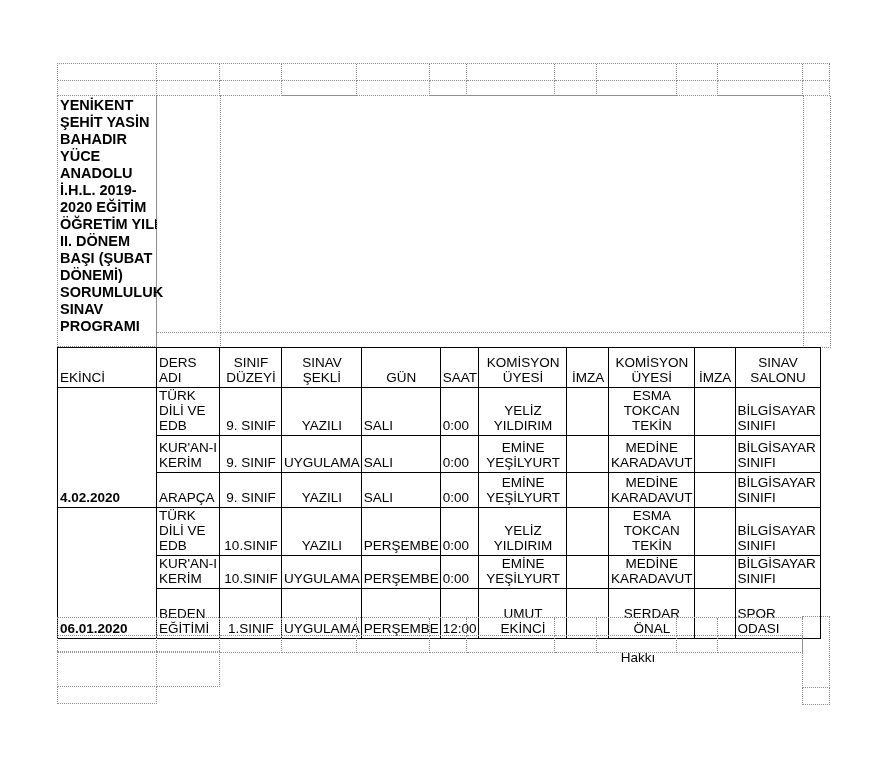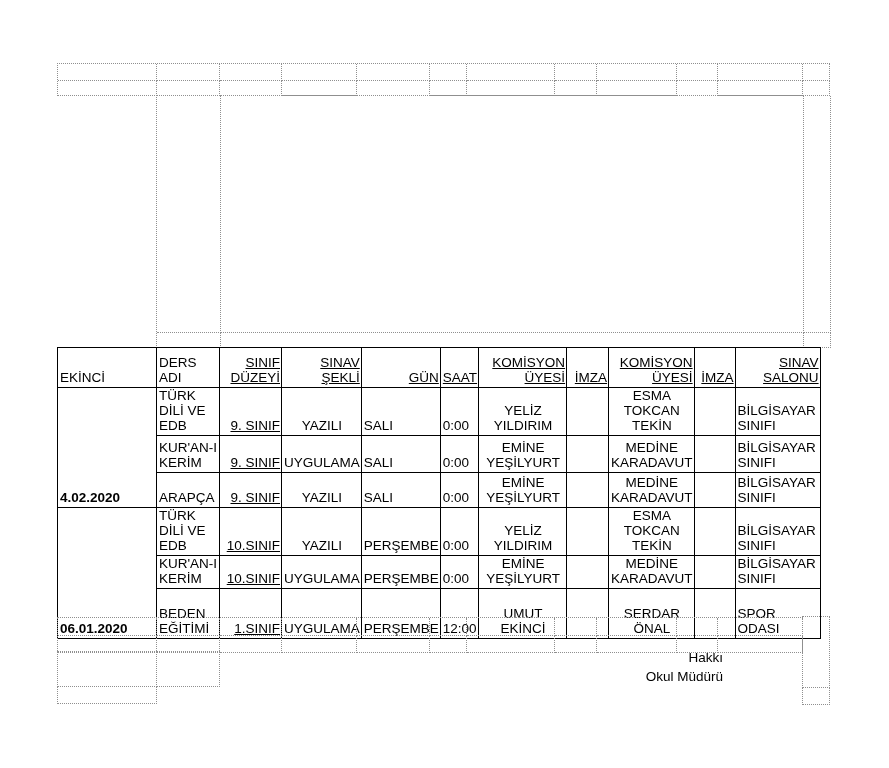--- a/index.html
+++ b/index.html
@@ -22,32 +22,32 @@
   }
 
   
   table.exam { position:absolute; left:57px; top:347px; border-collapse:collapse; table-layout:fixed; }
   table.exam td {
     border:1px solid #000; vertical-align:bottom;
     font-size:13.5px; line-height:15px; padding:0 1px 2px 2px;
     overflow:visible;
   }
   td.hdr   { white-space:pre-line; line-height:16px; padding-bottom:3px; }
-  .a-c { text-align:right;text-decoration:underline; }
+  .a-c { text-align:center; }
   .a-l { text-align:left; }
   td.date  { font-weight:bold; font-size:14px; text-align:left; padding-right:5px; padding-bottom:4px; }
   td.ders  { white-space:pre-line; }
   td.sekil { text-align:center; white-space:nowrap; }
   td.gun   { white-space:nowrap; }
   td.saat  { text-align:left; padding-right:2px; }
   td.kom   { font-size:9.5px; line-height:11px; text-align:center; white-space:pre-line; padding-bottom:5px; }
   td.salon { white-space:pre-line; line-height:17px; padding-bottom:2px; }
 
   
-  .sig { position:absolute; left:553px; top:648px; width:170px; text-align:right; font-size:13.5px; line-height:19px; }
+  .sig { position:absolute; left:553px; top:648px; width:170px; text-align:center; font-size:13.5px; line-height:19px; }
   .sig div { white-space:nowrap; }
 </style>
 </head>
 <body>
 
 <div class="page">
 
   <div class="dotgrid" style="left:57px; top:63px; width:773px;
               grid-template-columns:99px 63px 62px 75px 73px 37px 88px 42px 80px 41px 85px 27px;
               grid-template-rows:17px 15px;">
@@ -70,20 +70,34 @@
       <div class="gcell"></div>
       <div class="gcell"></div>
       <div class="gcell"></div>
       <div class="gcell"></div>
       <div class="gcell"></div>
       <div class="gcell"></div>
       <div class="gcell"></div>
       <div class="gcell"></div>
     </div>
 
+  <div class="titlecell">YENİKENT
+ŞEHİT YASİN
+BAHADIR
+YÜCE
+ANADOLU
+İ.H.L. 2019-
+2020 EĞİTİM
+ÖĞRETİM YILI
+II. DÖNEM
+BAŞI (ŞUBAT
+DÖNEMİ)
+SORUMLULUK
+SINAV
+PROGRAMI</div>
 
   <div class="dotgrid" style="left:156px; top:95px; width:674px;
               grid-template-columns:64px 583px 27px;
               grid-template-rows:237px 15px;">
       <div class="gcell"></div>
       <div class="gcell"></div>
       <div class="gcell"></div>
       <div class="gcell"></div>
       <div class="gcell"></div>
       <div class="gcell"></div>
@@ -251,16 +265,15 @@
 
   <div class="dotcell" style="left:57px; top:651px; width:100px; height:36px;"></div>
   <div class="dotcell" style="left:57px; top:686px; width:100px; height:18px;"></div>
   <div class="dotcell" style="left:156px; top:651px; width:64px; height:36px;"></div>
 
   <div class="dotcell" style="left:802px; top:616px; width:28px; height:72px;"></div>
   <div class="dotcell" style="left:802px; top:687px; width:28px; height:18px;"></div>
 
   <div class="sig">
     <div>Hakkı</div>
-    <div>Okul Müdürü</div>
   </div>
 
 </div>
 
 </body></html>

